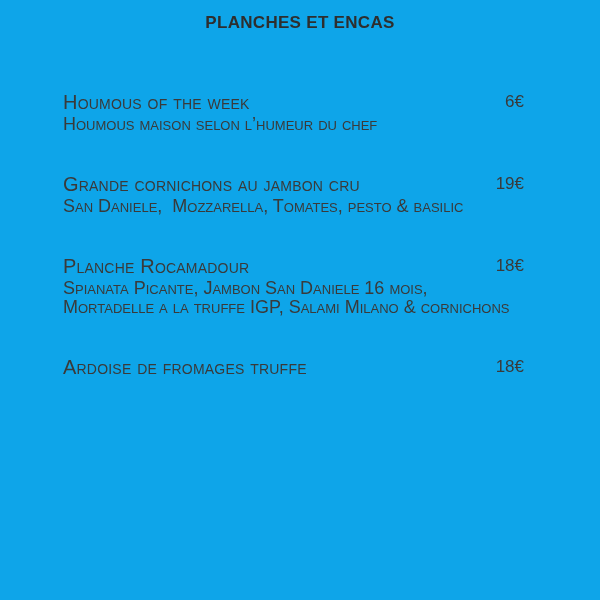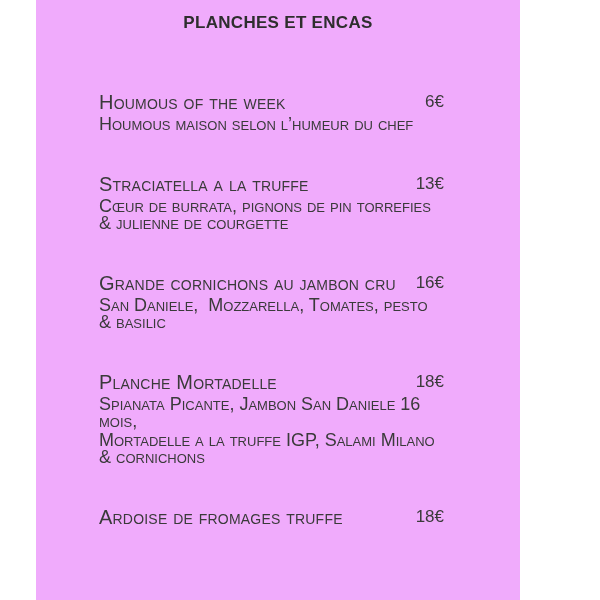--- a/index.html
+++ b/index.html
@@ -9,24 +9,23 @@
   }
   body {
     width: 600px;
     height: 600px;
     overflow: hidden;
     font-family: "Liberation Sans", sans-serif;
     color: #3a3a3a;
   }
   .page {
     position: relative;
-    width: 484px;
+    width: 600px;
     height: 600px;
-    background: #f0abfc;
-    margin-left: 36px;
+    background: #0ea5e9;
   }
   .menu-title {
     padding-top: 13px;
     text-align: center;
     font-size: 17px;
     font-weight: bold;
     letter-spacing: 0.3px;
     color: #2e2e2e;
   }
   .menu-body {
@@ -72,40 +71,33 @@
 
   <div class="menu-body">
   <div class="menu-item">
     <div class="item-head">
       <span class="item-name">Houmous of the week</span>
       <span class="item-price">6€</span>
     </div>
   <div class="item-desc-line">Houmous maison selon l’humeur du chef</div>
       </div>
 
-  <div class="menu-item">
-    <div class="item-head">
-      <span class="item-name">Straciatella a la truffe</span>
-      <span class="item-price">13€</span>
-    </div>
-  <div class="item-desc-line">Cœur de burrata, pignons de pin torrefies &amp; julienne de courgette</div>
-      </div>
 
   <div class="menu-item">
     <div class="item-head">
       <span class="item-name">Grande cornichons au jambon cru</span>
-      <span class="item-price">16€</span>
+      <span class="item-price">19€</span>
     </div>
   <div class="item-desc-line">San Daniele,  Mozzarella, Tomates, pesto &amp; basilic</div>
       </div>
 
 
   <div class="menu-item">
     <div class="item-head">
-      <span class="item-name">Planche Mortadelle</span>
+      <span class="item-name">Planche Rocamadour</span>
       <span class="item-price">18€</span>
     </div>
   <div class="item-desc-line">Spianata Picante, Jambon San Daniele 16 mois,</div>
         <div class="item-desc-line">Mortadelle a la truffe IGP, Salami Milano &amp; cornichons</div>
       </div>
 
   <div class="menu-item">
     <div class="item-head">
       <span class="item-name">Ardoise de fromages truffe</span>
       <span class="item-price">18€</span>

